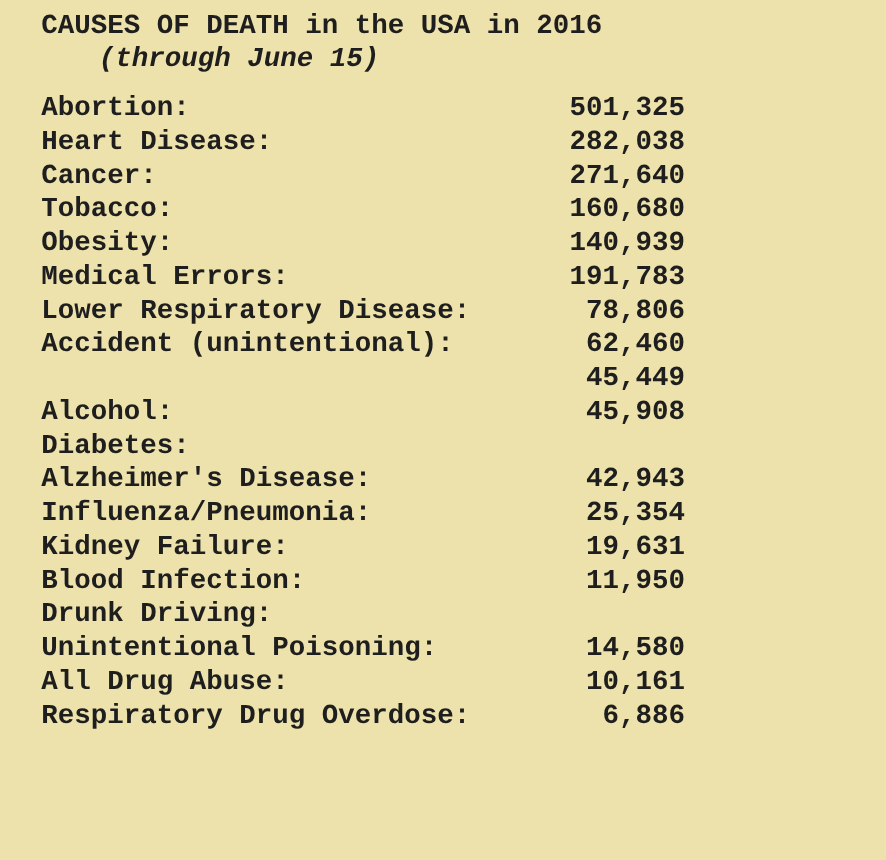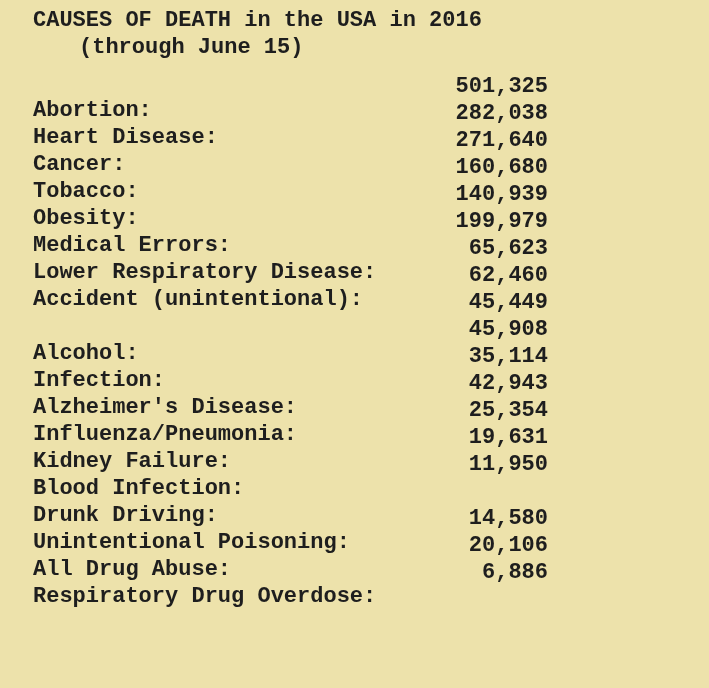--- a/index.html
+++ b/index.html
@@ -16,31 +16,31 @@
     font-size: 22px;
     line-height: 27px;
     color: #1e1e1e;
   }
   .page {
     padding: 7px 0 0 33px;
     width: 515px;
   }
   .title-line2 {
     padding-left: 46px;
+    font-style: italic;
   }
   .rows {
     margin-top: 12px;
   }
   .row {
     display: flex;
     height: 27px;
   }
   .label {
     white-space: pre;
-    margin-top: 24px;
   }
   .value {
     margin-left: auto;
     text-align: center;
     white-space: pre;
   }
 </style>
 </head>
 <body>
 
@@ -66,40 +66,39 @@
     <div class="row">
       <span class="label">Tobacco:</span>
       <span class="value">160,680</span>
     </div>
     <div class="row">
       <span class="label">Obesity:</span>
       <span class="value">140,939</span>
     </div>
     <div class="row">
       <span class="label">Medical Errors:</span>
-      <span class="value">199,979</span>
+      <span class="value">191,783</span>
     </div>
     <div class="row">
       <span class="label">Lower Respiratory Disease:</span>
-      <span class="value">65,623</span>
+      <span class="value">78,806</span>
     </div>
     <div class="row">
       <span class="label">Accident (unintentional):</span>
       <span class="value">62,460</span>
     </div>
     <div class="row">
       <span class="value">45,449</span>
     </div>
     <div class="row">
       <span class="label">Alcohol:</span>
       <span class="value">45,908</span>
     </div>
     <div class="row">
-      <span class="label">Infection:</span>
-      <span class="value">35,114</span>
+      <span class="label">Diabetes:</span>
     </div>
     <div class="row">
       <span class="label">Alzheimer's Disease:</span>
       <span class="value">42,943</span>
     </div>
     <div class="row">
       <span class="label">Influenza/Pneumonia:</span>
       <span class="value">25,354</span>
     </div>
     <div class="row">
@@ -112,20 +111,20 @@
     </div>
     <div class="row">
       <span class="label">Drunk Driving:</span>
     </div>
     <div class="row">
       <span class="label">Unintentional Poisoning:</span>
       <span class="value">14,580</span>
     </div>
     <div class="row">
       <span class="label">All Drug Abuse:</span>
-      <span class="value">20,106</span>
+      <span class="value">10,161</span>
     </div>
     <div class="row">
       <span class="label">Respiratory Drug Overdose:</span>
       <span class="value">6,886</span>
     </div>
   </div>
 </div>
 
 </body></html>

